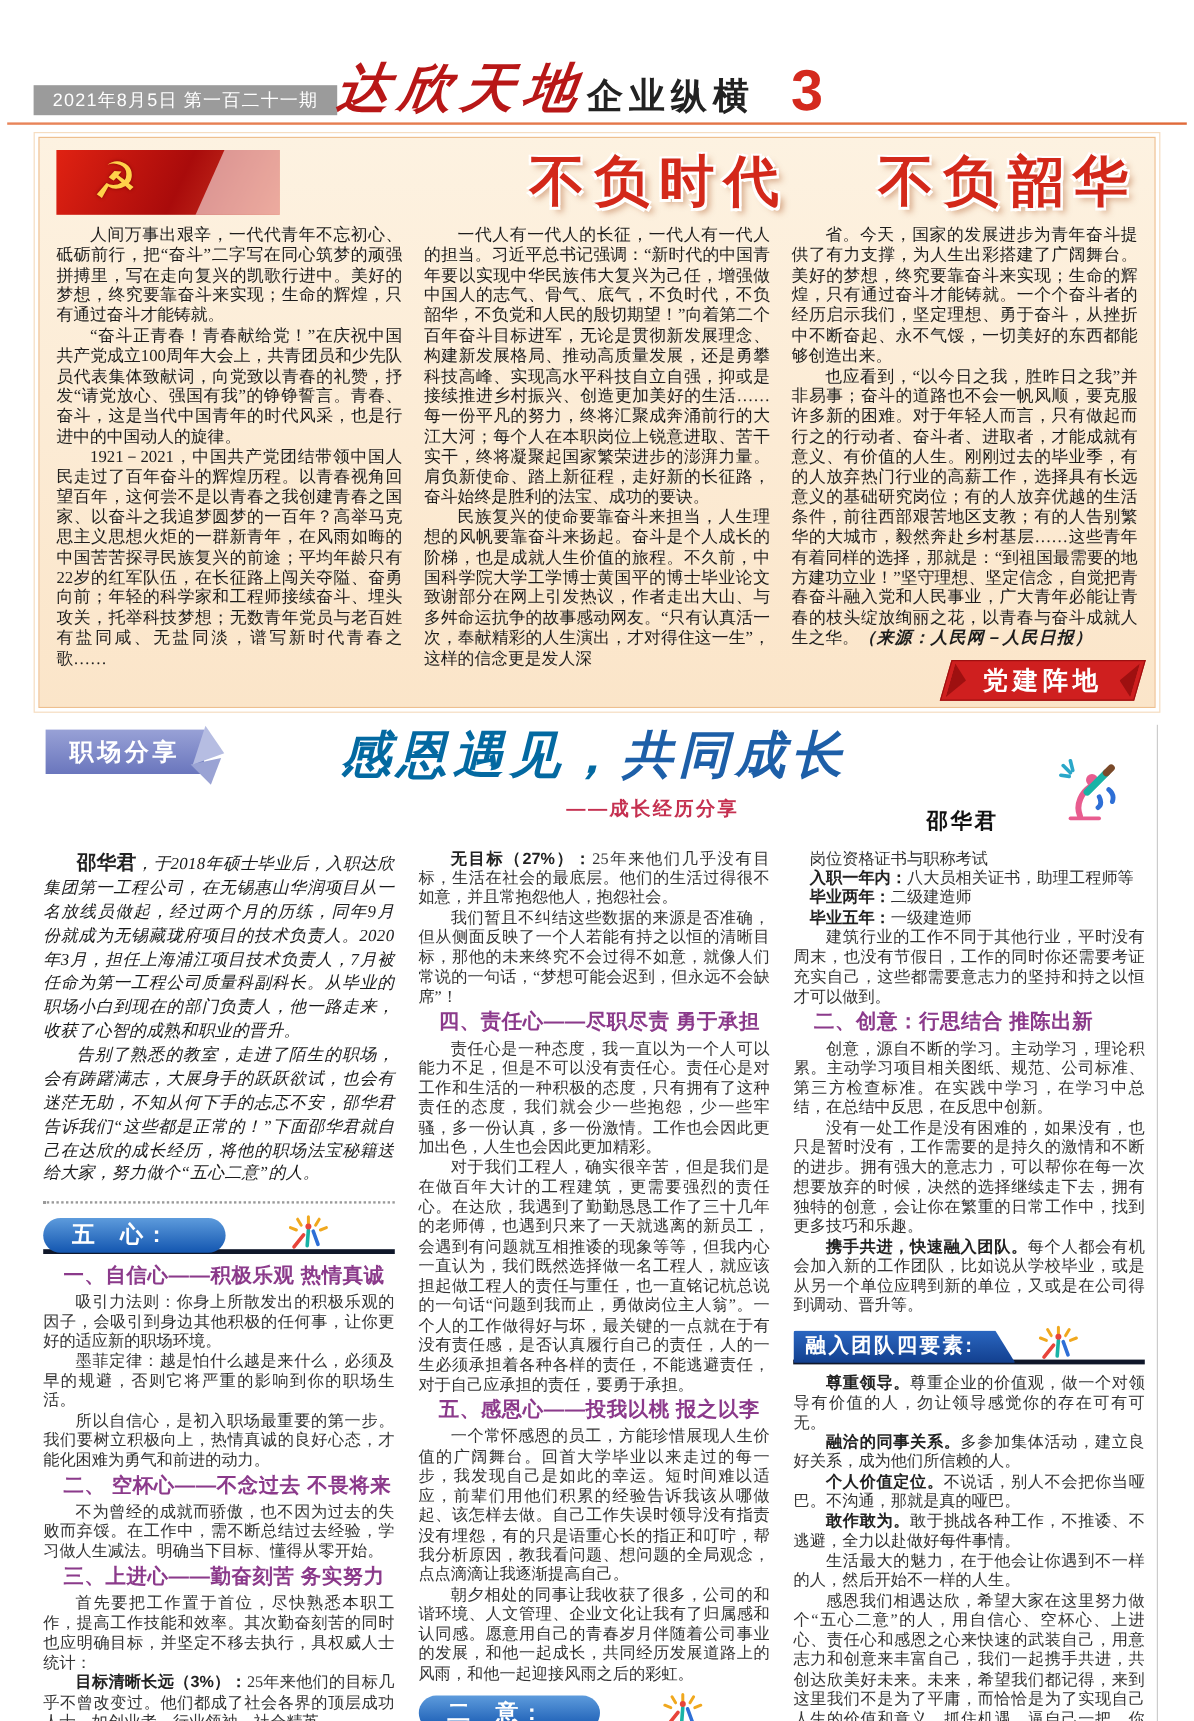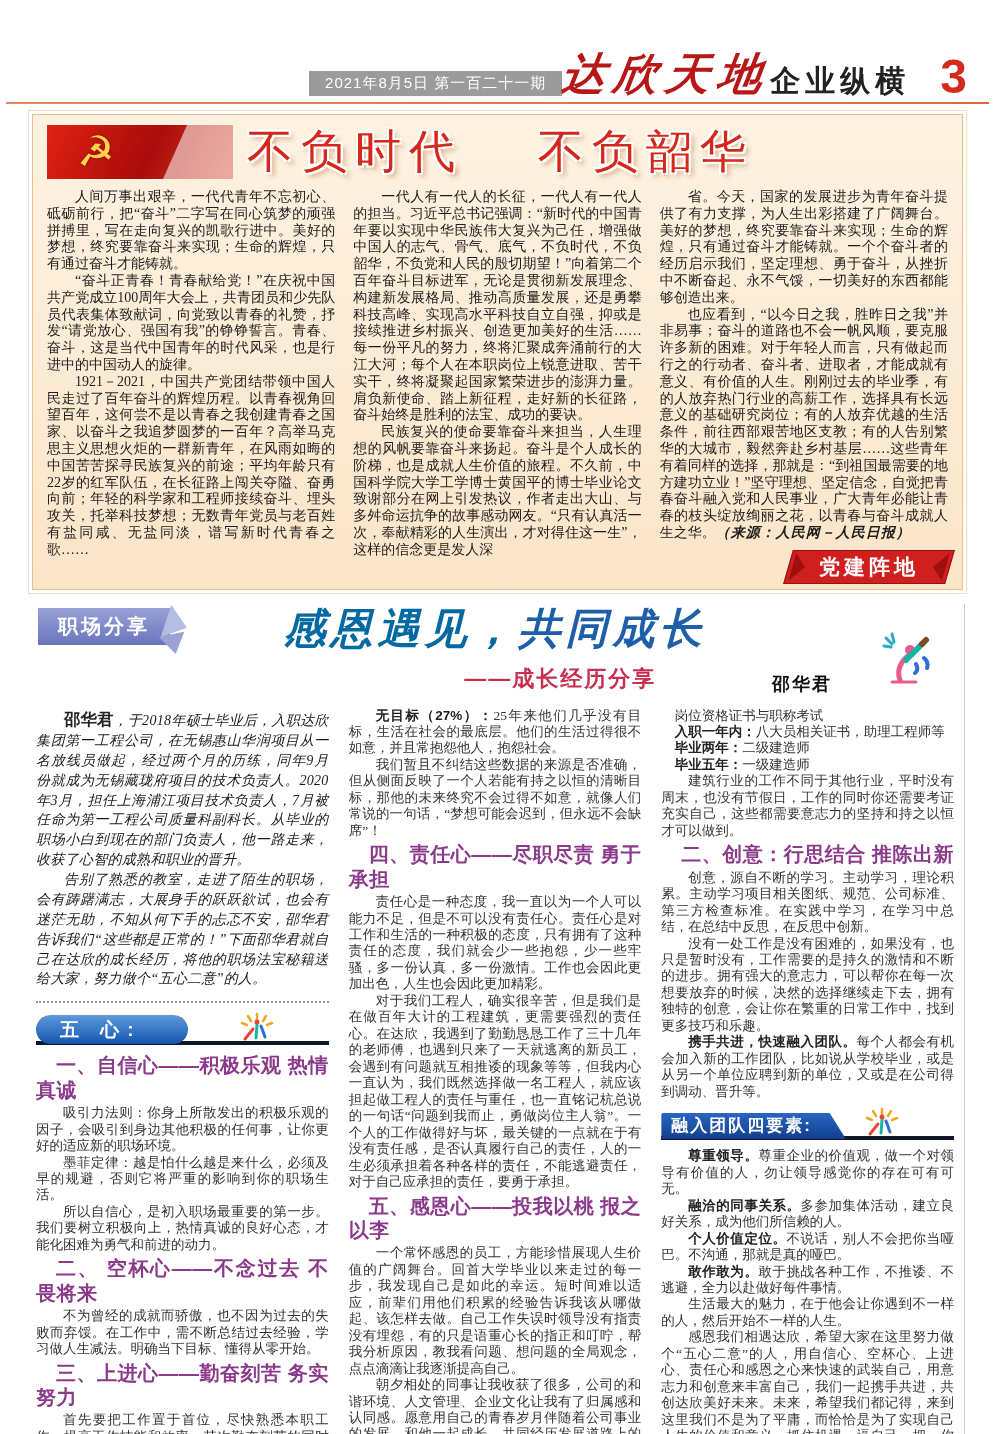--- a/index.html
+++ b/index.html
@@ -1,65 +1,65 @@
 <!DOCTYPE html>
 <html><head>
 <meta charset="utf-8">
 <style>
   *{margin:0;padding:0;box-sizing:border-box}
   html,body{background:#fff}
   body{width:995px;font-family:"Liberation Serif","DejaVu Serif",serif;color:#222}
   .page{width:995px;min-height:1434px;position:relative;background:#fff}
 
   
-  .masthead{display:flex;align-items:flex-end;justify-content:flex-end;padding:52px 28px 6px 28px}
+  .masthead{display:flex;align-items:flex-end;justify-content:flex-start;padding:52px 28px 6px 28px}
   .date-box{background:#9b9b9b;color:#fff;font-family:"Liberation Sans",sans-serif;font-size:15px;padding:3px 16px;letter-spacing:1px;white-space:nowrap}
   .paper-name{color:#b81717;font-size:44px;font-weight:bold;font-style:italic;letter-spacing:8px;transform:skewX(-8deg);font-family:"DejaVu Serif",serif;line-height:1}
   .section-page{display:flex;align-items:flex-end;gap:30px}
   .section-name{font-size:30px;font-weight:bold;letter-spacing:5px;line-height:1.05}
   .page-no{font-size:48px;line-height:.82;color:#d42a1e;font-weight:bold;font-family:"Liberation Sans",sans-serif}
   .head-rule{height:2px;background:linear-gradient(90deg,#e8855a,#e06a3a);margin:0 6px}
 
   
   .lead-box{margin:10px 32px 0 32px;background:linear-gradient(180deg,#fdf2e1,#fbe5c9);border:1px solid #eebf8e;outline:1px solid #f6ddc0;outline-offset:3px;padding:8px 14px 30px 14px;position:relative;min-height:398px}
   .lead-banner{display:flex;align-items:center;gap:14px;height:58px;margin-bottom:8px}
   .emblem{width:186px;height:54px;flex:0 0 auto;background:linear-gradient(115deg,#e02212 0%,#a90b0b 55%,#d6452a 100%);display:flex;align-items:center;padding-left:30px;color:#ffd24a;font-size:42px;line-height:1;position:relative;overflow:hidden;text-shadow:0 0 3px #7a0505}
   .emblem i{position:absolute;right:-24px;top:-34px;width:80px;height:130px;background:rgba(255,255,255,.55);transform:rotate(24deg)}
-  .headline{flex:1;text-align:left;font-size:46px;font-weight:normal;color:#d3281a;letter-spacing:8px;font-family:"Liberation Sans",sans-serif;white-space:nowrap;
+  .headline{flex:1;text-align:right;font-size:46px;font-weight:bold;color:#d3281a;letter-spacing:8px;font-family:"Liberation Sans",sans-serif;white-space:nowrap;
     text-shadow:2px 2px 0 #fff,-2px -2px 0 #fff,2px -2px 0 #fff,-2px 2px 0 #fff,4px 4px 5px rgba(170,80,30,.5)}
   .lead-cols{display:flex;gap:18px;font-size:14px;line-height:1.2;text-align:justify;color:#1d1d1d}
   .lead-cols .col{flex:1;min-width:0}
   .lead-cols p{text-indent:2em}
   .tail{font-style:italic;font-weight:bold;letter-spacing:1px}
   .badge{position:absolute;right:12px;bottom:5px;background:#cf1f1f;color:#fff;font-family:"Liberation Sans",sans-serif;font-weight:bold;font-size:21px;letter-spacing:4px;padding:2px 30px;transform:skewX(-16deg);border:1px solid #9e1010}
   .badge:before,.badge:after{content:"";position:absolute;top:2px;bottom:2px;width:13px;background:#9e1010}
   .badge:before{left:3px;clip-path:polygon(0 0,100% 50%,0 100%)}
   .badge:after{right:3px;clip-path:polygon(100% 0,0 50%,100% 100%)}
   .badge span{display:inline-block;transform:skewX(16deg)}
 
   
   .feature{margin:14px 30px 0 32px;position:relative;border-right:1px solid #ccc;padding:2px 10px 16px 4px}
   .feature-head{position:relative;height:98px}
   .ribbon{position:absolute;left:2px;top:2px;background:linear-gradient(180deg,#98a1d6,#6a76bd);color:#fff;font-family:Liberation Sans, sans-serif;font-size:20px;font-weight:bold;letter-spacing:3px;padding:5px 20px;z-index:2}
   .ribbon:after{content:"";position:absolute;right:-34px;top:2px;border:17px solid transparent;border-left:22px solid #b6bde2;transform:rotate(18deg)}
   .ribbon:before{content:"";position:absolute;right:-18px;top:26px;border:13px solid transparent;border-top:20px solid #9aa3d4;transform:rotate(-12deg)}
   .feature-title{position:absolute;left:0;right:0;top:0;text-align:center;font-size:42px;font-weight:bold;font-style:italic;letter-spacing:5px;font-family:"DejaVu Serif",serif;line-height:1.1}
   .ft1{color:#0369a1}.ft2{color:#1d5fa8}
-  .feature-sub{position:absolute;left:50%;top:58px;transform:translateX(-16%);font-size:22px;font-weight:bold;color:#c53050;letter-spacing:2px;font-family:"Liberation Sans",sans-serif}
+  .feature-sub{position:absolute;left:50%;top:58px;transform:translateX(-16%);font-size:16px;font-weight:bold;color:#c53050;letter-spacing:2px;font-family:"Liberation Sans",sans-serif}
   .author{position:absolute;right:122px;top:66px;font-size:18px;font-weight:bold;color:#111;font-family:"Liberation Sans",sans-serif;letter-spacing:2px}
   .writer-icon{position:absolute;right:24px;top:24px}
 
   .feature-cols{display:flex;gap:20px;font-size:13.5px;line-height:1.22;text-align:justify;color:#333;margin-top:4px}
   .feature-cols .col{flex:1;min-width:0}
   .feature-cols p{margin:0}
   p.p,p.lead{text-indent:2em}
   p.kv,p.plain{text-indent:1em}
   p.pk{text-indent:2em;font-style:italic;font-size:14px;line-height:1.42;letter-spacing:.3px;color:#1a1a1a}
   p.pk .lead-b{font-style:normal;font-size:16.5px;letter-spacing:0}
-  p.sub{color:#8b3a8b;font-weight:bold;text-indent:1em;font-family:"Liberation Sans",sans-serif;font-size:20px;margin:3px 0;letter-spacing:.5px}
+  p.sub{color:#8b3a8b;font-weight:bold;text-indent:1em;font-family:"Liberation Sans",sans-serif;font-size:17px;margin:3px 0;letter-spacing:.5px}
   .lead-b{font-family:"Liberation Sans",sans-serif;color:#222}
   .dots{border-top:2px dotted #9a9a9a;margin:12px 0 10px}
 
   .sec-head{position:relative;border-bottom:4px solid #0f172a;margin:8px 0 8px;height:32px}
   .pill-label{position:absolute;left:0;bottom:-3px;background:linear-gradient(180deg,#5d9bdc,#1356b0);color:#fff;font-weight:bold;font-family:"Liberation Sans",sans-serif;font-size:19px;letter-spacing:8px;padding:3px 46px 3px 24px;border-radius:18px;white-space:nowrap}
   .sec-head.banner .pill-label{border-radius:2px;clip-path:polygon(0 0,91% 0,100% 100%,0 100%);background:linear-gradient(180deg,#2a66c0,#123f8e);letter-spacing:2px;padding:3px 34px 3px 10px;font-size:17px}
   .burst-icon{position:absolute;right:54px;bottom:-2px;line-height:0}
 </style>
 </head>
 <body>

